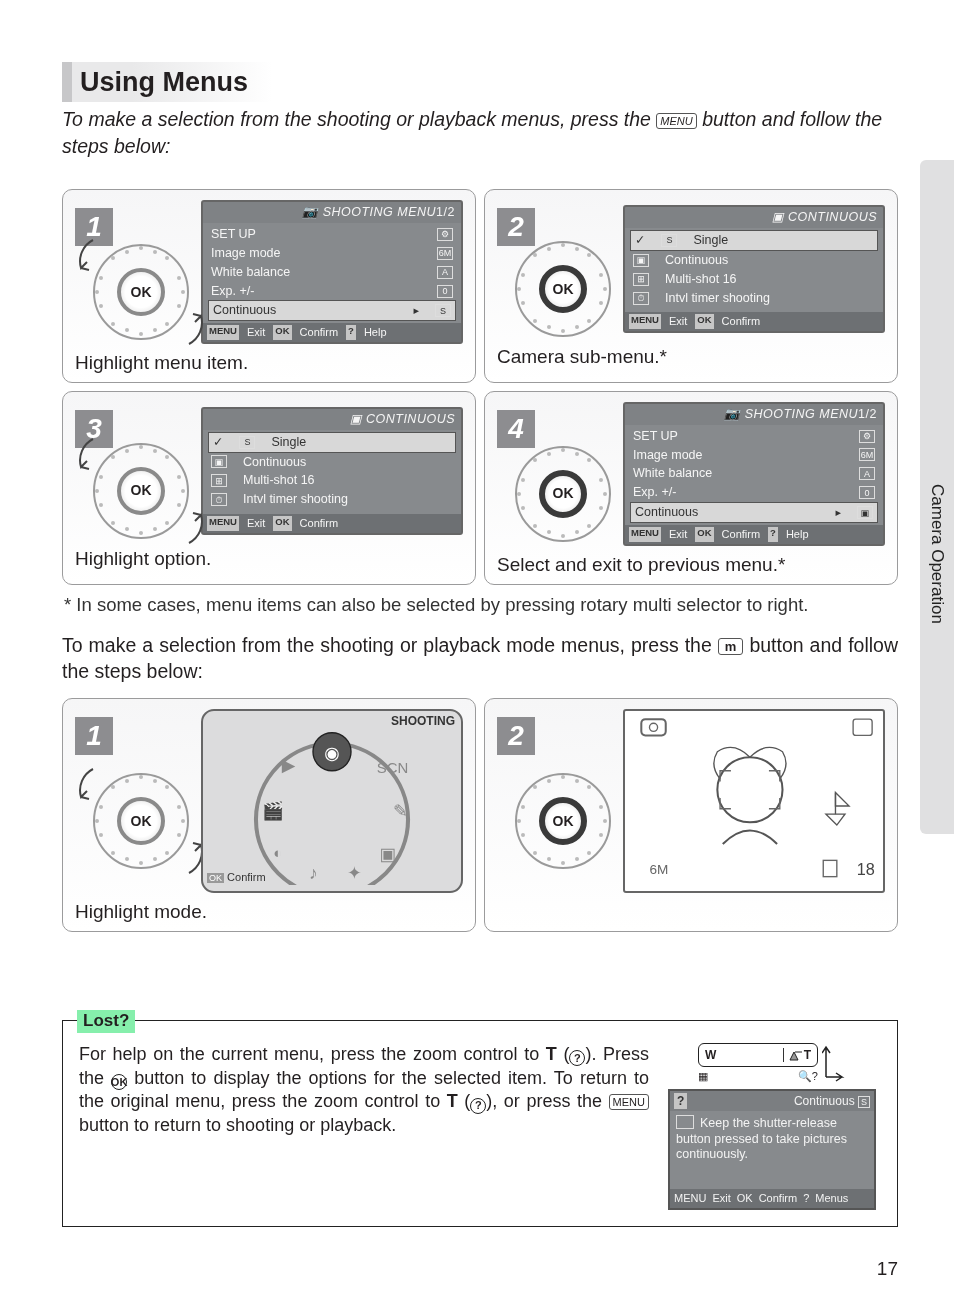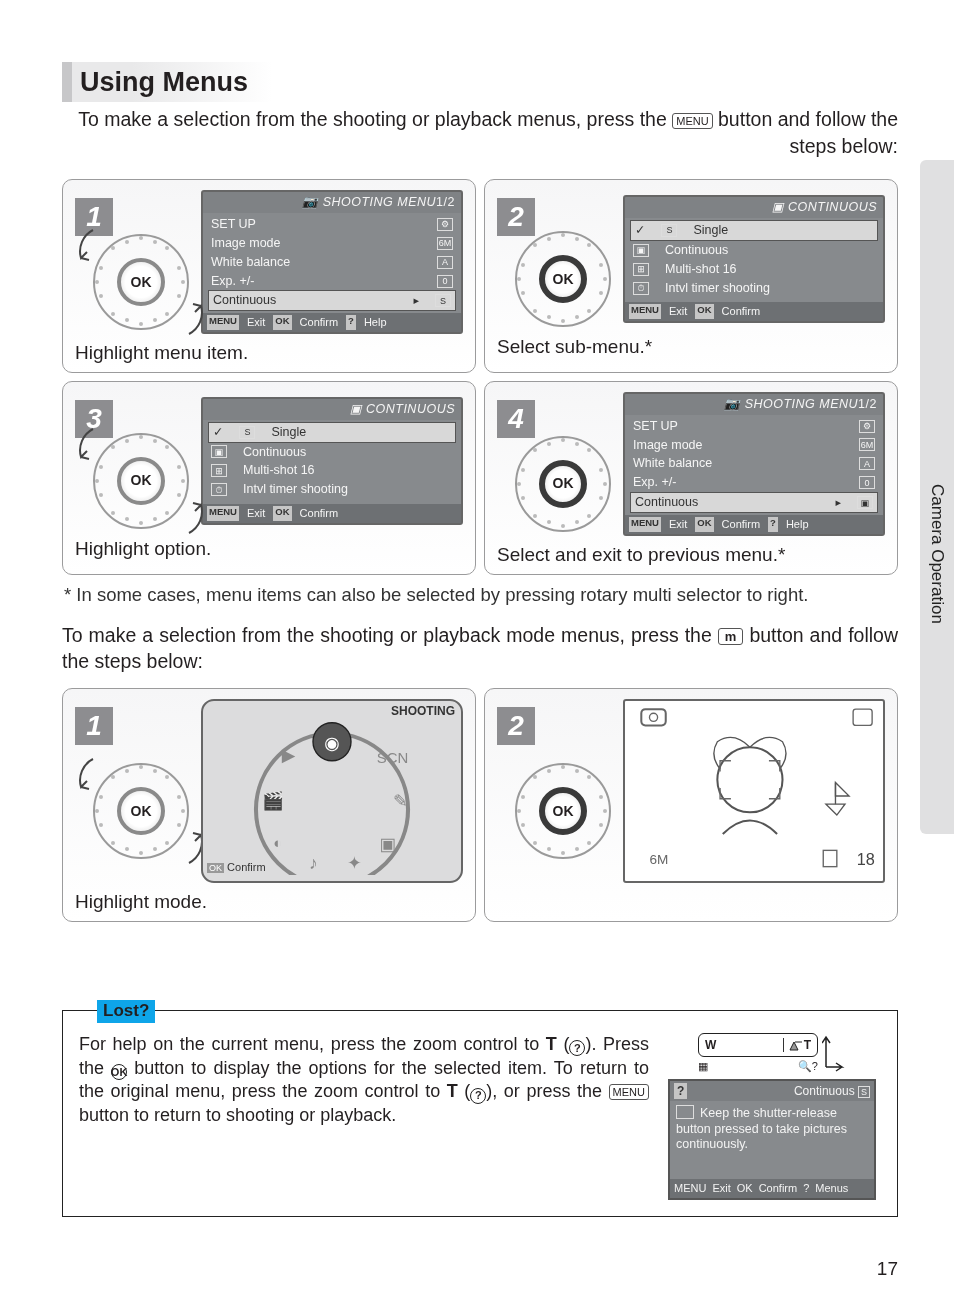--- a/index.html
+++ b/index.html
@@ -17,21 +17,21 @@
   .section-title {
     font-weight: 700;
     font-size: 27px;
     border-left: 10px solid #c7c7c9;
     padding: 2px 8px;
     background: linear-gradient(to right, #e9e9ea 0%, #e9e9ea 30%, rgba(233,233,234,0) 100%);
     margin-bottom: 4px;
     display: inline-block;
     width: 210px;
   }
-  .intro { margin-bottom: 20px; text-align: right; }
+  .intro { margin-bottom: 30px; text-align: left; font-style: italic; }
   .intro2 { margin: 12px 0 14px 0; text-align: justify; }
   .menu-btn {
     display: inline-block;
     border: 1px solid #555;
     border-radius: 3px;
     font-size: 11px;
     font-family: Arial, sans-serif;
     padding: 0 3px;
     line-height: 14px;
     vertical-align: 1px;
@@ -191,25 +191,24 @@
     position: relative;
     padding: 22px 16px 16px 16px;
     margin-top: 88px;
     display: flex;
     gap: 14px;
   }
   .lost-title {
     position: absolute;
     top: -11px;
     left: 14px;
-    background: #0ea5e9;
+    background: #86efac;
     padding: 0 6px;
     font-weight: 700;
     font-size: 17px;
-    margin-left: 20px;
   }
   .lost-text { flex: 1; font-size: 18px; text-align: justify; line-height: 1.32; }
   .q-icon, .ok-icon {
     display: inline-flex; width: 16px; height: 16px;
     border: 1.5px solid #222; border-radius: 50%;
     align-items: center; justify-content: center;
     font-size: 11px; font-weight: 700; vertical-align: -2px;
   }
   .help-shot {
     flex: 0 0 218px;
@@ -387,21 +386,21 @@
             </div>
         </div>
         <div class="lcd-foot">
           <span class="tag">MENU</span>
             <span>Exit</span>
           <span class="tag">OK</span>
             <span>Confirm</span>
         </div>
       </div>
     </div>
-    <div class="caption">Select sub-menu.*</div>
+    <div class="caption">Camera sub-menu.*</div>
   </div>
 
   <div class="step">
     <div class="num">3</div>
     <div class="step-inner">
       <div class="dial">
         <div class="dial-outer"></div>
         <div class="dial-bump b1"></div>
           <div class="dial-bump b2"></div>
           <div class="dial-bump b3"></div>

